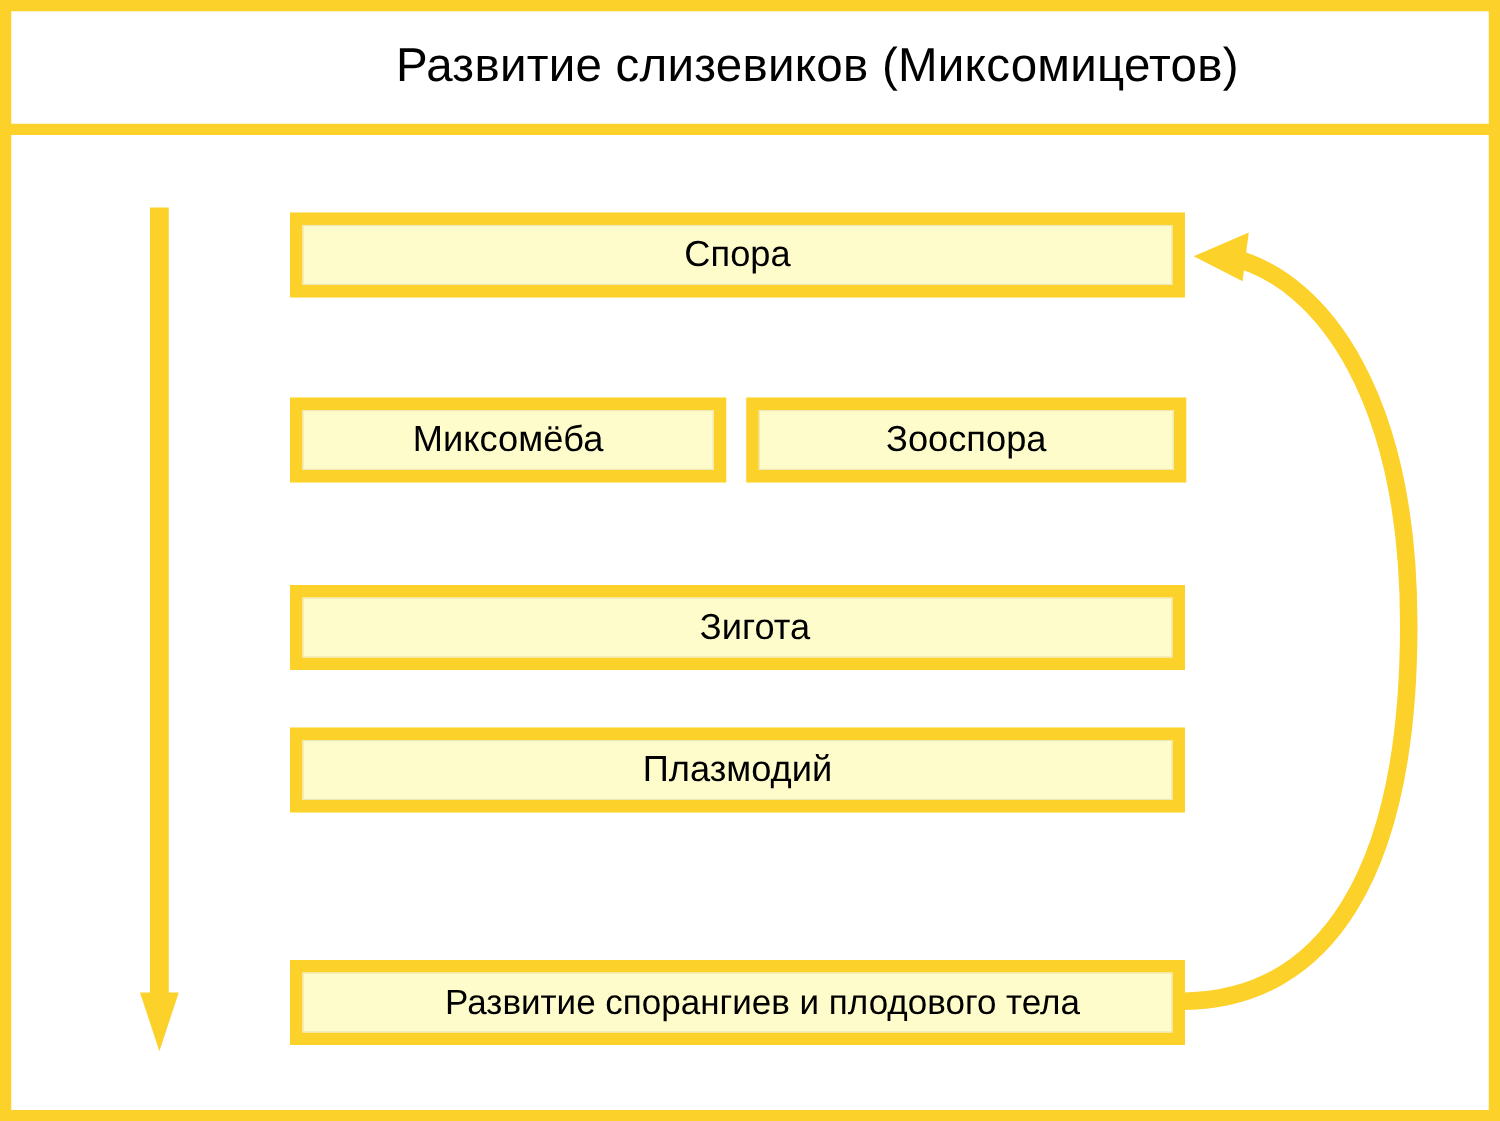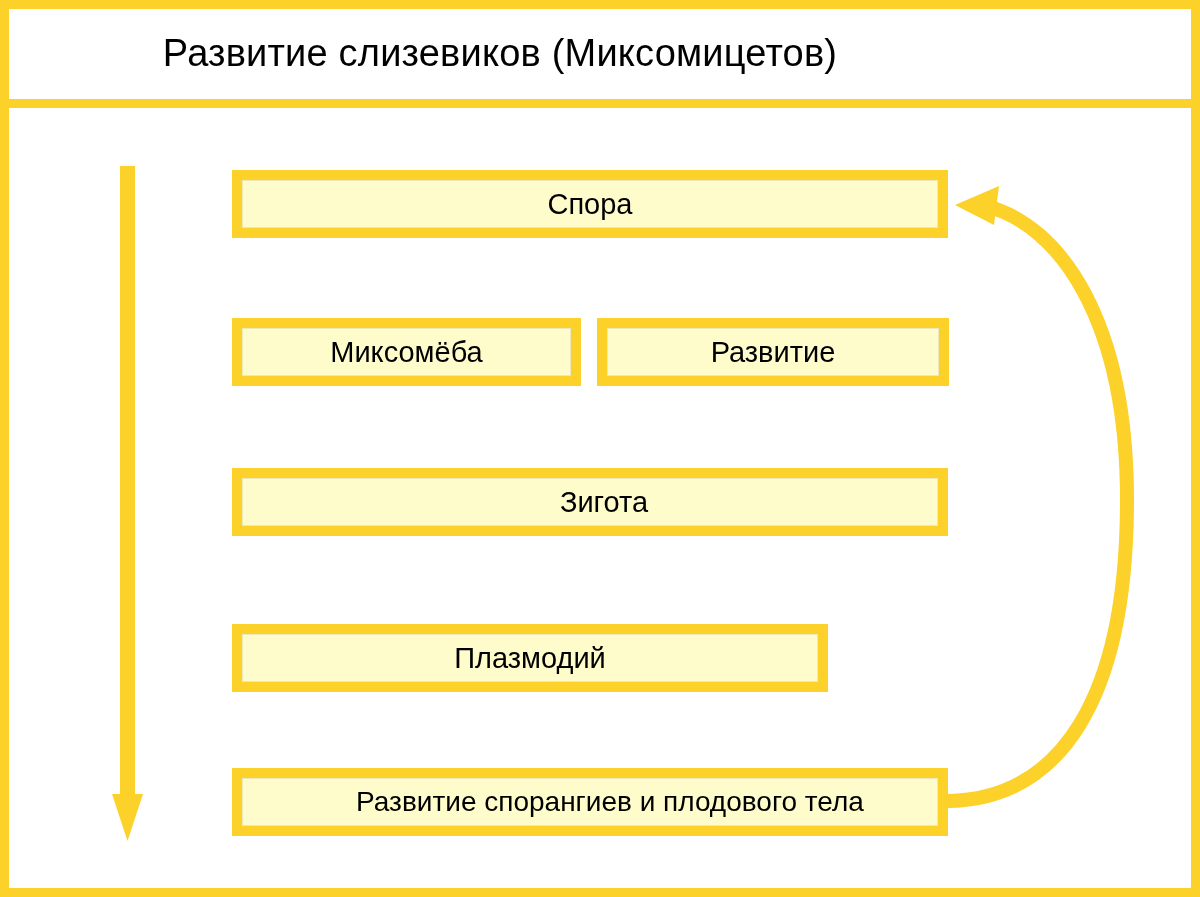--- a/index.html
+++ b/index.html
@@ -34,21 +34,21 @@
 
   
   .title-bar {
     position: absolute;
     left: 9px;
     top: 9px;
     width: 982px;
     height: 90px;
     display: flex;
     align-items: center;
-    justify-content: center;
+    justify-content: flex-end;
     border-radius: 28px;
   }
   .title-text {
     font-size: 38px;
     color: #000000;
     line-height: 1.1;
     white-space: nowrap;
     letter-spacing: 0.2px;
   }
 
@@ -73,21 +73,21 @@
     font-size: 29px;
     color: #000000;
     white-space: nowrap;
     z-index: 2;
   }
 
   #box-spora      { left: 232px; top: 170px; width: 716px; height: 68px; }
   #box-myxameba   { left: 232px; top: 318px; width: 349px; height: 68px; }
   #box-zoospore   { left: 597px; top: 318px; width: 352px; height: 68px; }
   #box-zygote     { left: 232px; top: 468px; width: 716px; height: 68px; padding-left: 28px; }
-  #box-plasmodium { left: 232px; top: 624px; width: 596px; height: 68px; }
+  #box-plasmodium { left: 232px; top: 582px; width: 716px; height: 68px; }
   #box-sporangia  { left: 232px; top: 768px; width: 716px; height: 68px; }
 
   #box-sporangia .stage-label { font-size: 28px; margin-left: 40px; }
 
   
   .arrow-svg {
     position: absolute;
     left: 0;
     top: 0;
     width: 1200px;
@@ -128,21 +128,21 @@
     <span class="stage-label">Миксомёба</span>
   </div>
 
   <div class="stage-box" id="box-spora">
     <div class="inner-rule"></div>
     <span class="stage-label">Спора</span>
   </div>
 
   <div class="stage-box" id="box-zoospore">
     <div class="inner-rule"></div>
-    <span class="stage-label">Развитие</span>
+    <span class="stage-label">Зооспора</span>
   </div>
 
   <div class="stage-box" id="box-zygote">
     <div class="inner-rule"></div>
     <span class="stage-label">Зигота</span>
   </div>
 
   <div class="stage-box" id="box-plasmodium">
     <div class="inner-rule"></div>
     <span class="stage-label">Плазмодий</span>

